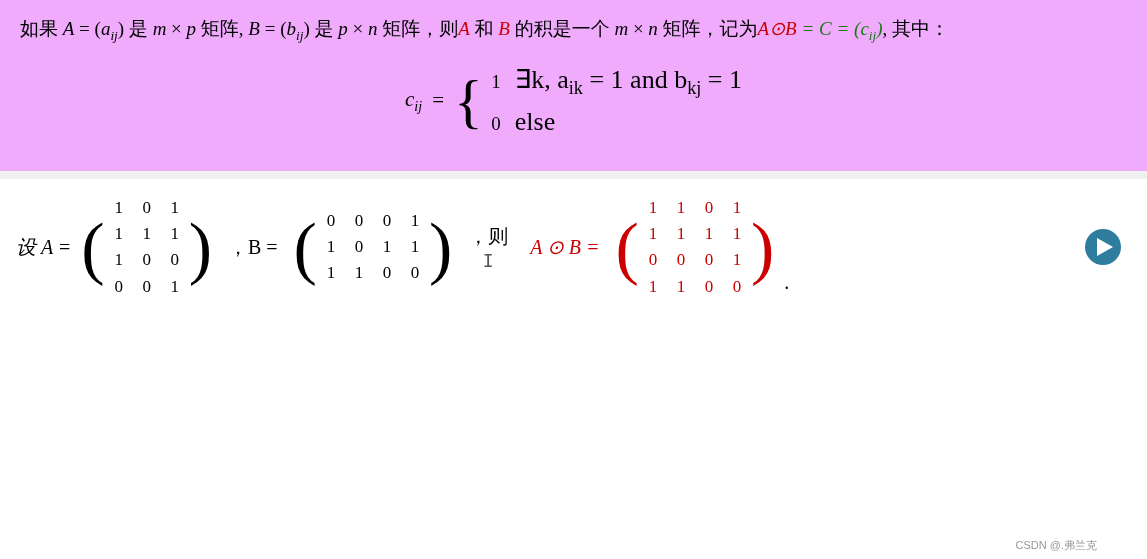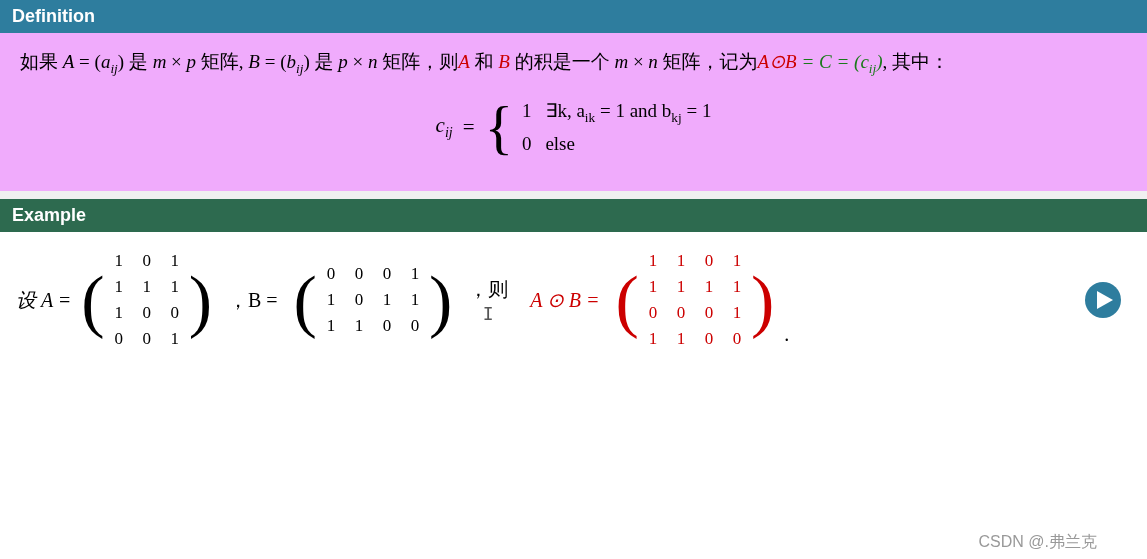--- a/index.html
+++ b/index.html
@@ -108,21 +108,21 @@
       gap: 14px;
       font-size: 19px;
     }
 
     .case-value {
       min-width: 12px;
       text-align: right;
     }
 
     .case-condition {
-      font-size: 19px;
+      font-size: 26px;
       text-align: center;
     }
 
     
     .example-section {
       flex: 1 1 auto;
     }
 
     .example-content {
       padding: 14px 16px;
@@ -226,21 +226,21 @@
       border-bottom: 9px solid transparent;
       border-left: 16px solid white;
       margin-left: 3px;
     }
 
     
     .watermark {
       position: absolute;
       bottom: 6px;
       right: 50px;
-      font-size: 16px;
+      font-size: 11px;
       color: #999;
       font-family: Arial, sans-serif;
     }
 
     .cursor-I {
       font-family: monospace;
       font-size: 18px;
       color: #555;
     }
 
@@ -249,21 +249,20 @@
       background: #f0f0f0;
     }
     sub { font-size: 0.7em; }
   </style>
 </head>
 <body>
 
 <div class="page-container" style="position:relative;">
 
   <div class="definition-section">
-    <div class="section-header definition-header">Definition</div>
     <div class="section-content">
       <div class="def-text">
         如果 <span class="italic">A</span> = (<span class="italic">a</span><sub><span class="italic">ij</span></sub>) 是 <span class="italic">m</span> × <span class="italic">p</span> 矩阵, <span class="italic">B</span> = (<span class="italic">b</span><sub><span class="italic">ij</span></sub>) 是 <span class="italic">p</span> × <span class="italic">n</span> 矩阵，则<span class="red">A</span> 和 <span class="red">B</span> 的积是一个 <span class="italic">m</span> × <span class="italic">n</span> 矩阵，记为<span class="red">A⊙B</span><span class="green"> = C = (c<sub>ij</sub>)</span>, 其中：
       </div>
 
       <div class="formula-container">
         <div class="formula-lhs">
           <span class="italic">c</span><sub><span class="italic">ij</span></sub>
         </div>
         <div class="equals-sign">=</div>
@@ -282,21 +281,20 @@
             </div>
           </div>
         </div>
       </div>
     </div>
   </div>
 
   <div class="divider"></div>
 
   <div class="example-section">
-    <div class="section-header example-header">Example</div>
     <div class="example-content">
 
       <span class="example-text">设 <span style="font-style:italic;">A</span> =</span>
 
       <div class="matrix-wrapper">
         <span class="paren">(</span>
         <div class="matrix-body">
           <div class="matrix-row">
             <span class="matrix-cell">1</span>
             <span class="matrix-cell">0</span>

